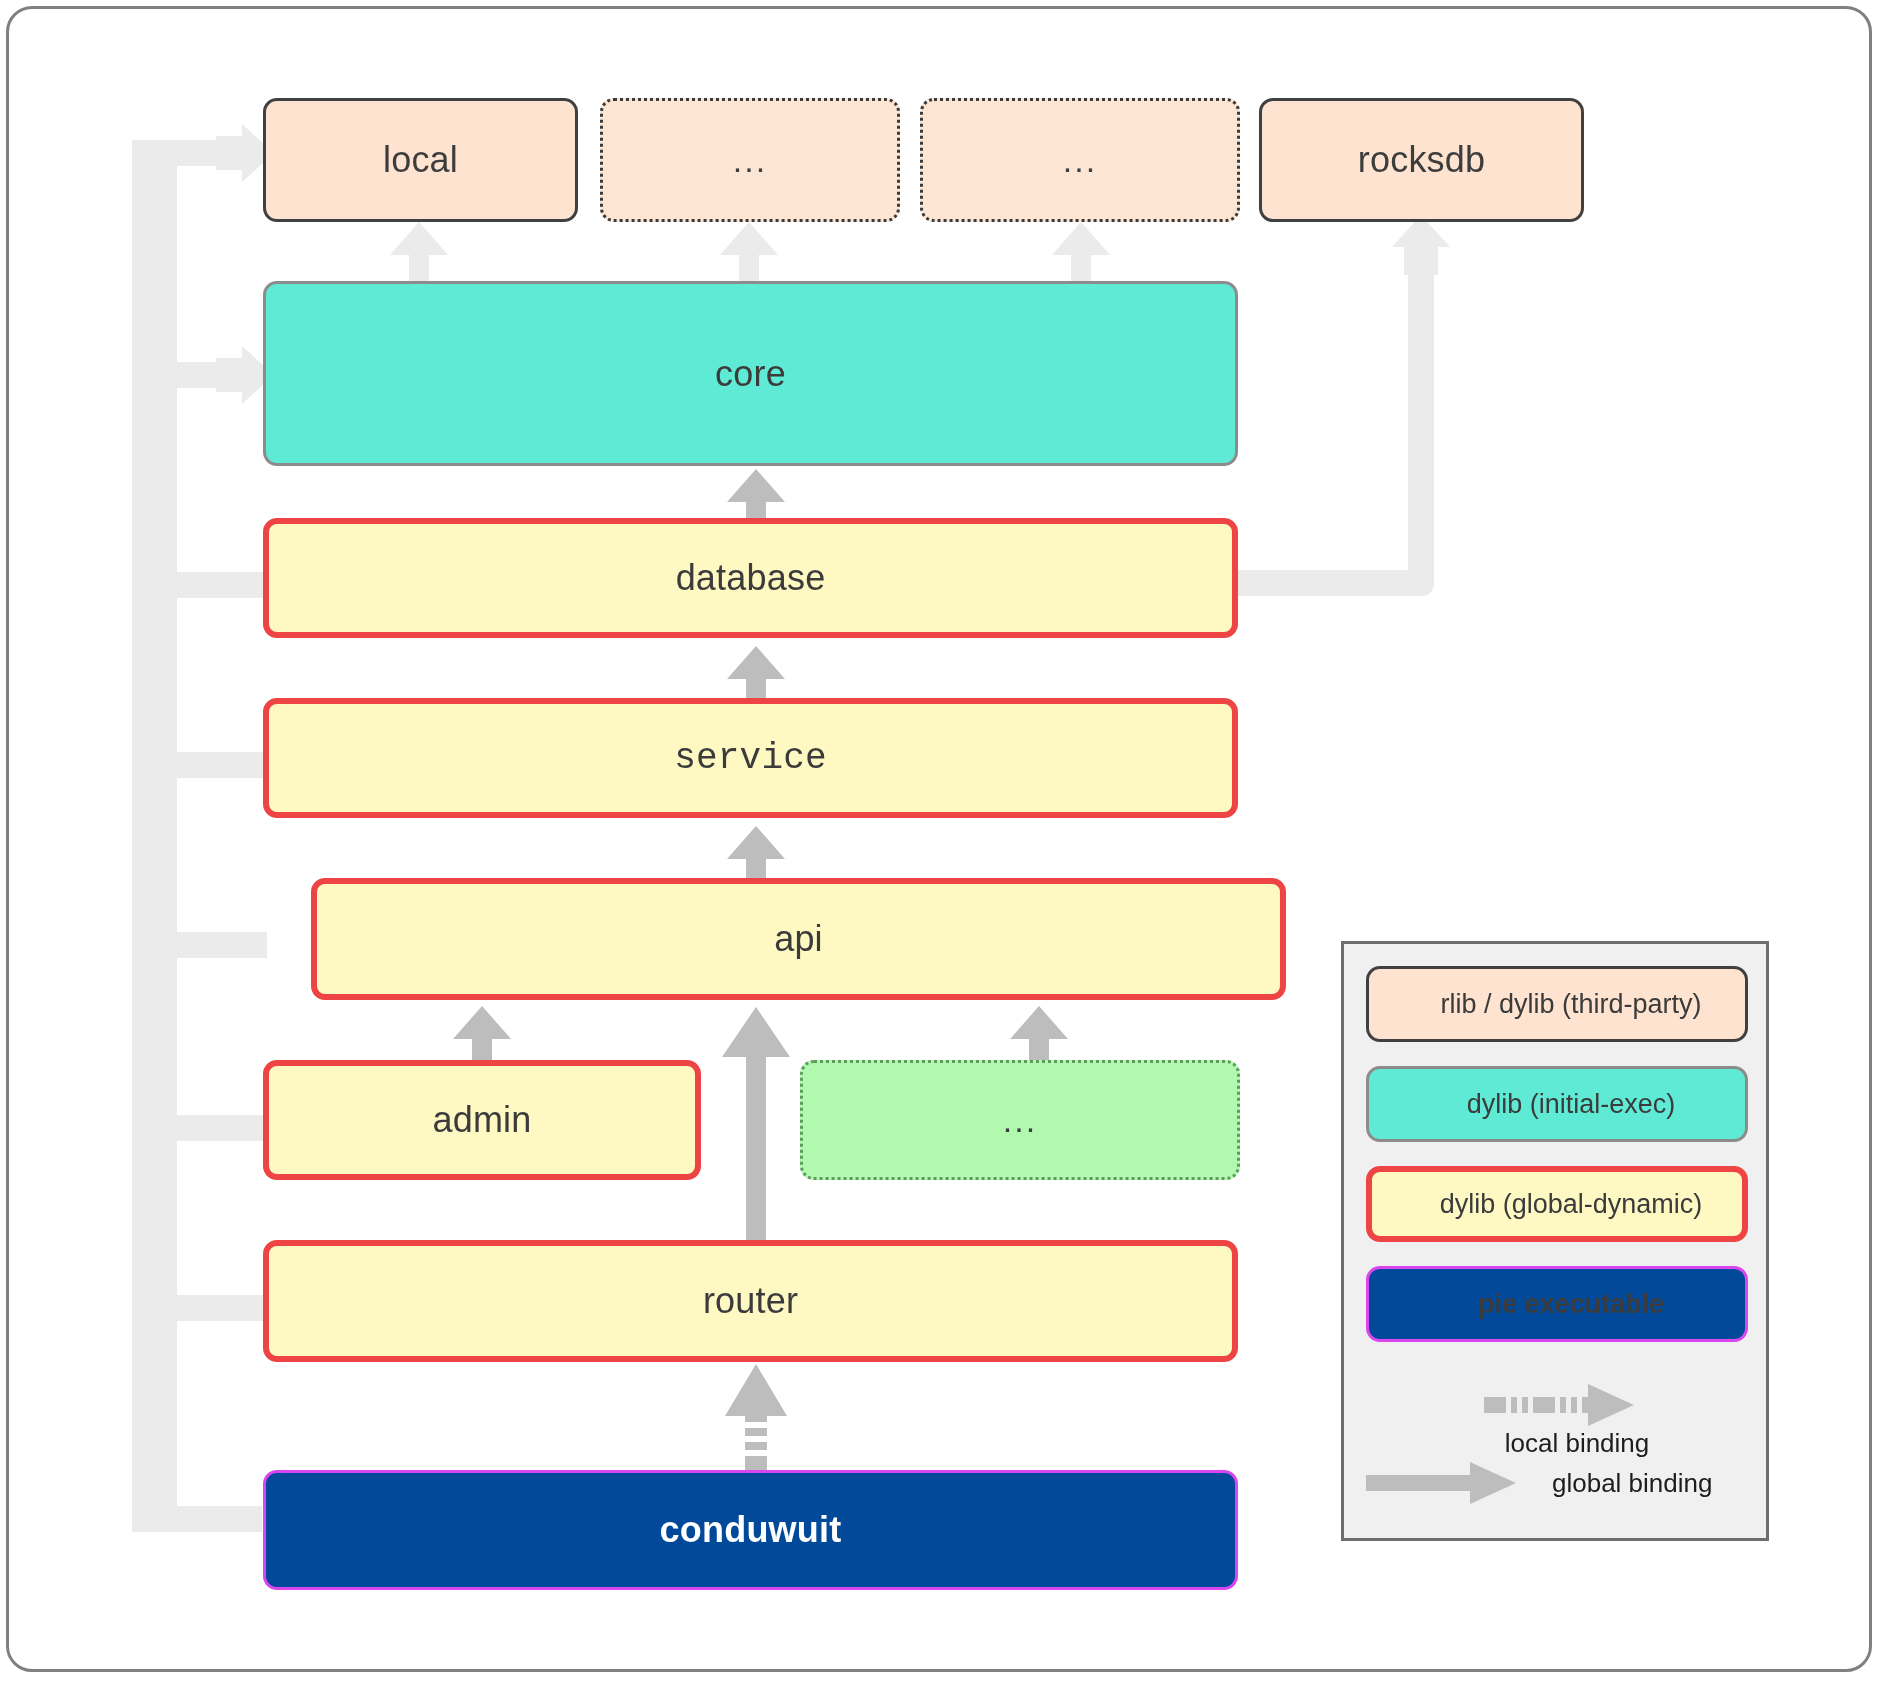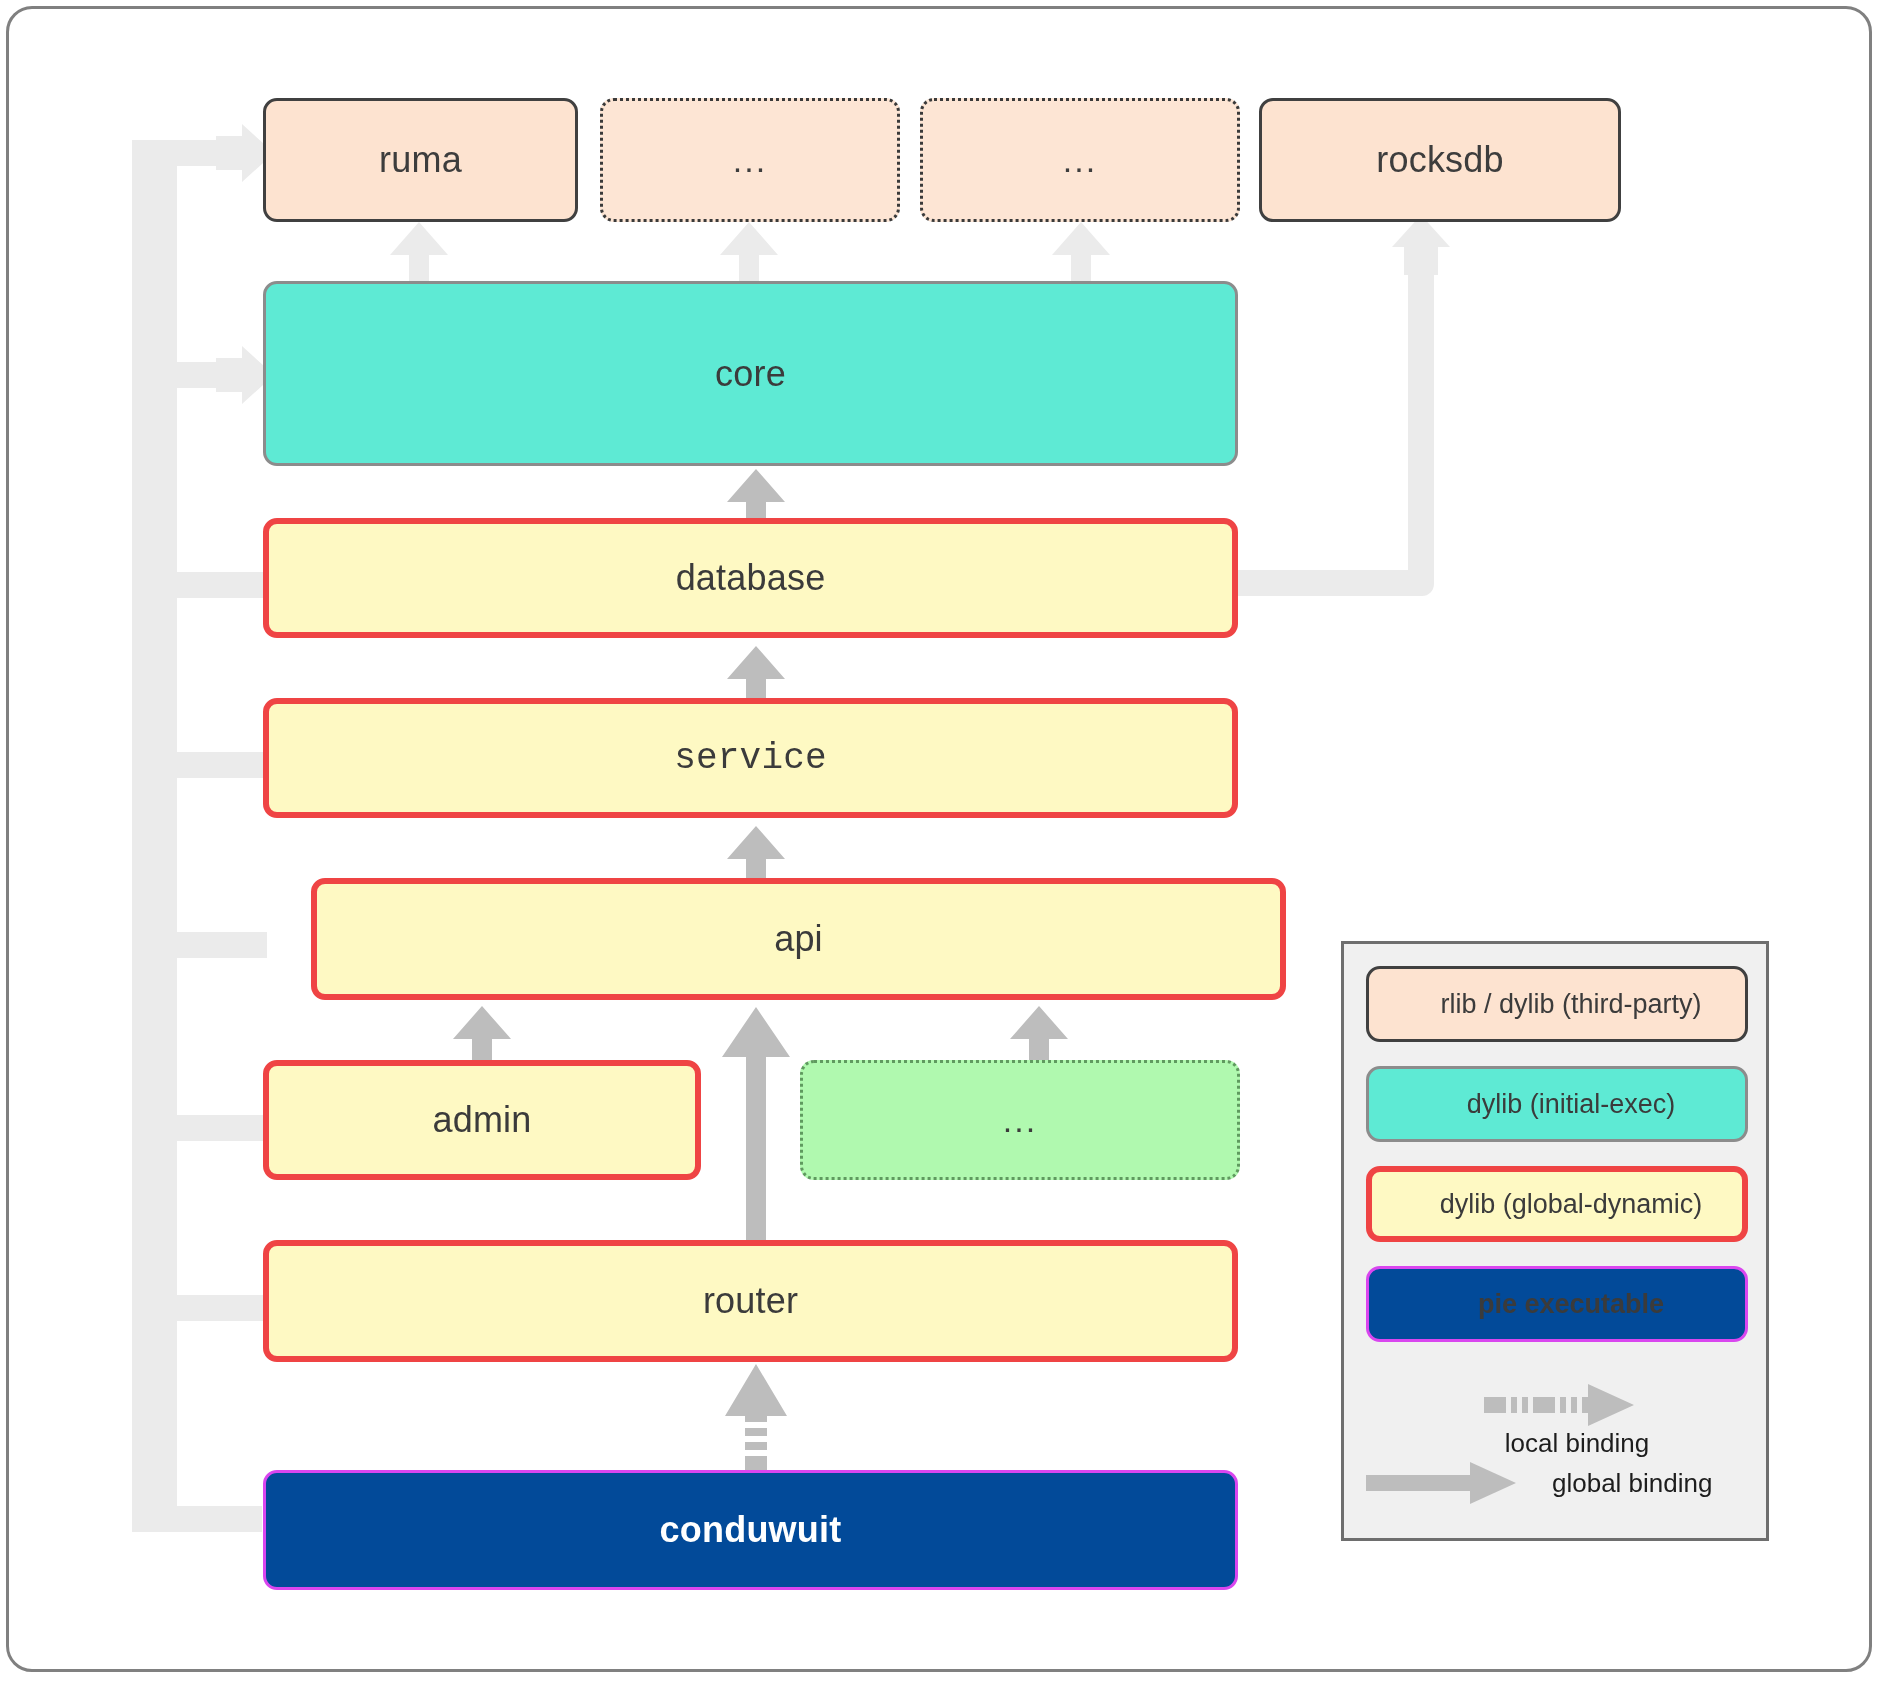--- a/index.html
+++ b/index.html
@@ -202,32 +202,32 @@
   <div class="arrow" style="left:725px;top:1362px;">
     <svg width="62" height="108" viewBox="0 0 62 108">
       <polygon points="0,54 31,2 62,54 42,54 42,60 20,60 20,54" fill="#bdbdbd"></polygon>
       <rect x="20" y="66" width="22" height="8" fill="#bdbdbd"></rect>
       <rect x="20" y="80" width="22" height="8" fill="#bdbdbd"></rect>
       <rect x="20" y="94" width="22" height="14" fill="#bdbdbd"></rect>
     </svg>
   </div>
 
   <div class="node n-thirdparty" style="left:263px;top:98px;width:315px;height:124px;">
-    <span class="lbl">ruma</span>
+    <span class="lbl">local</span>
   </div>
 
   <div class="node n-thirdparty dotted" style="left:600px;top:98px;width:300px;height:124px;">
     <span class="lbl ell">...</span>
   </div>
 
   <div class="node n-thirdparty dotted" style="left:920px;top:98px;width:320px;height:124px;">
     <span class="lbl ell">...</span>
   </div>
 
-  <div class="node n-thirdparty" style="left:1259px;top:98px;width:362px;height:124px;text-align:right;">
+  <div class="node n-thirdparty" style="left:1259px;top:98px;width:325px;height:124px;text-align:right;">
     <span class="lbl">rocksdb</span>
   </div>
 
   <div class="node n-blue" style="left:263px;top:281px;width:975px;height:185px;">
     <span class="lbl">core</span>
   </div>
 
   <div class="node n-green" style="left:263px;top:518px;width:975px;height:120px;">
     <span class="lbl">database</span>
   </div>

